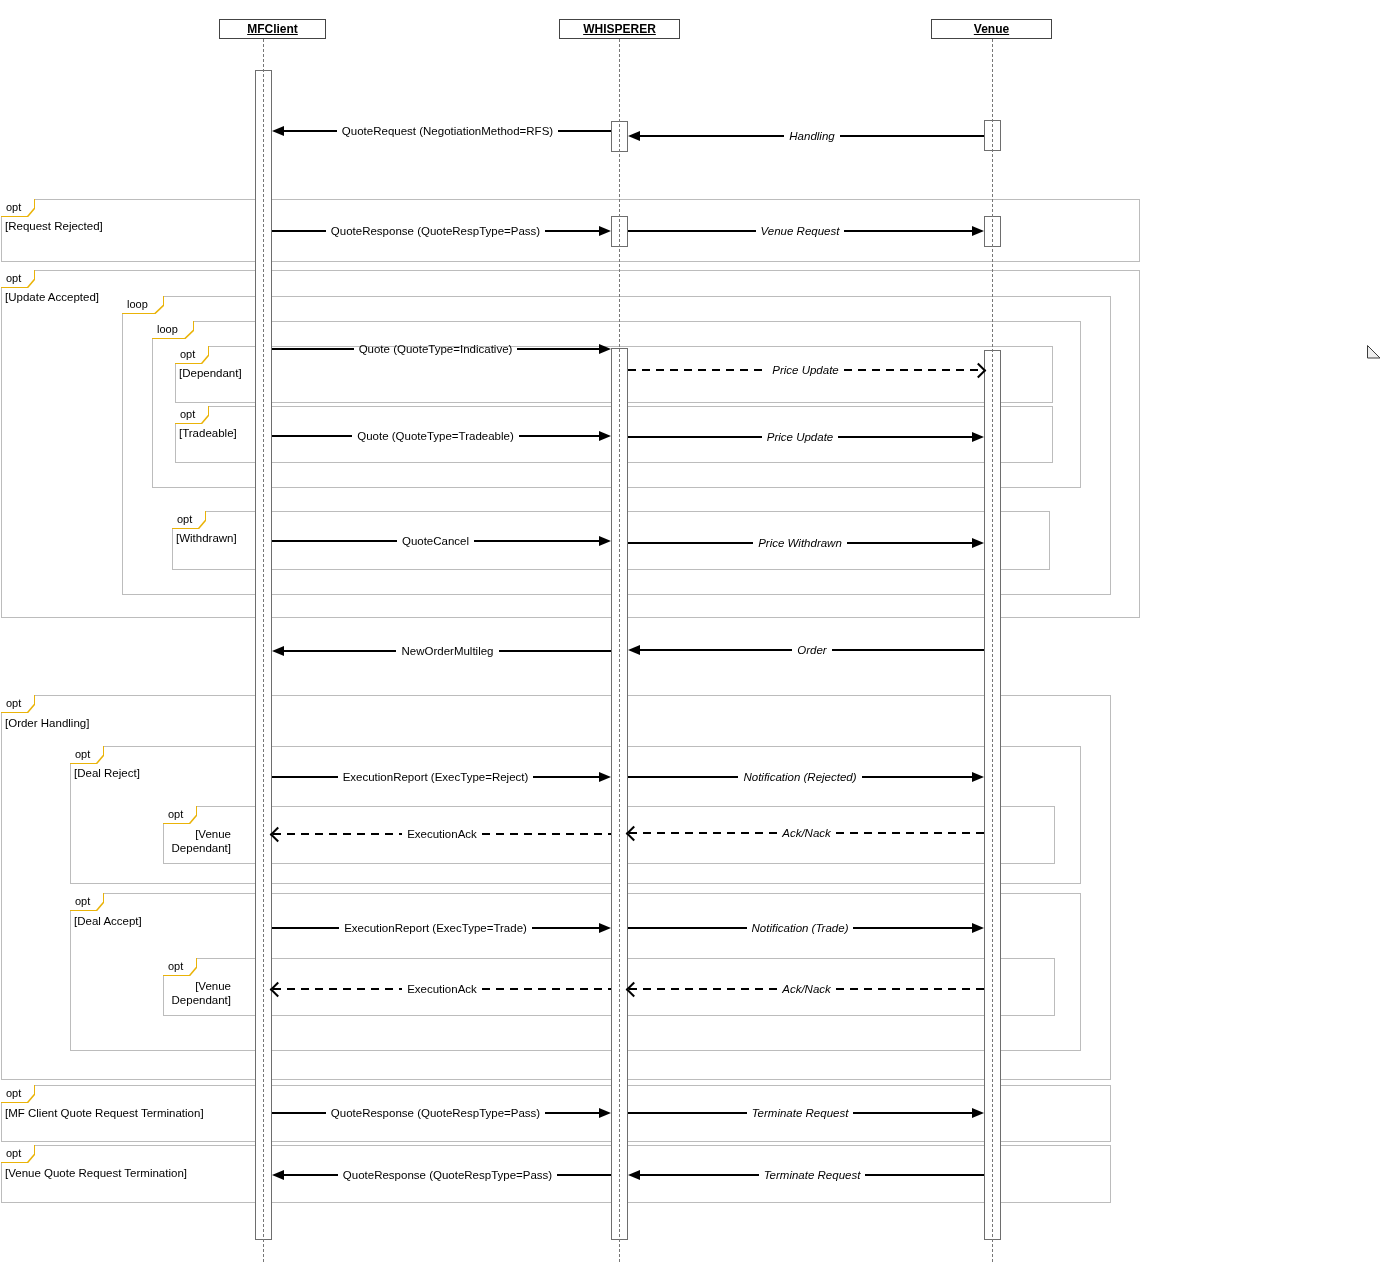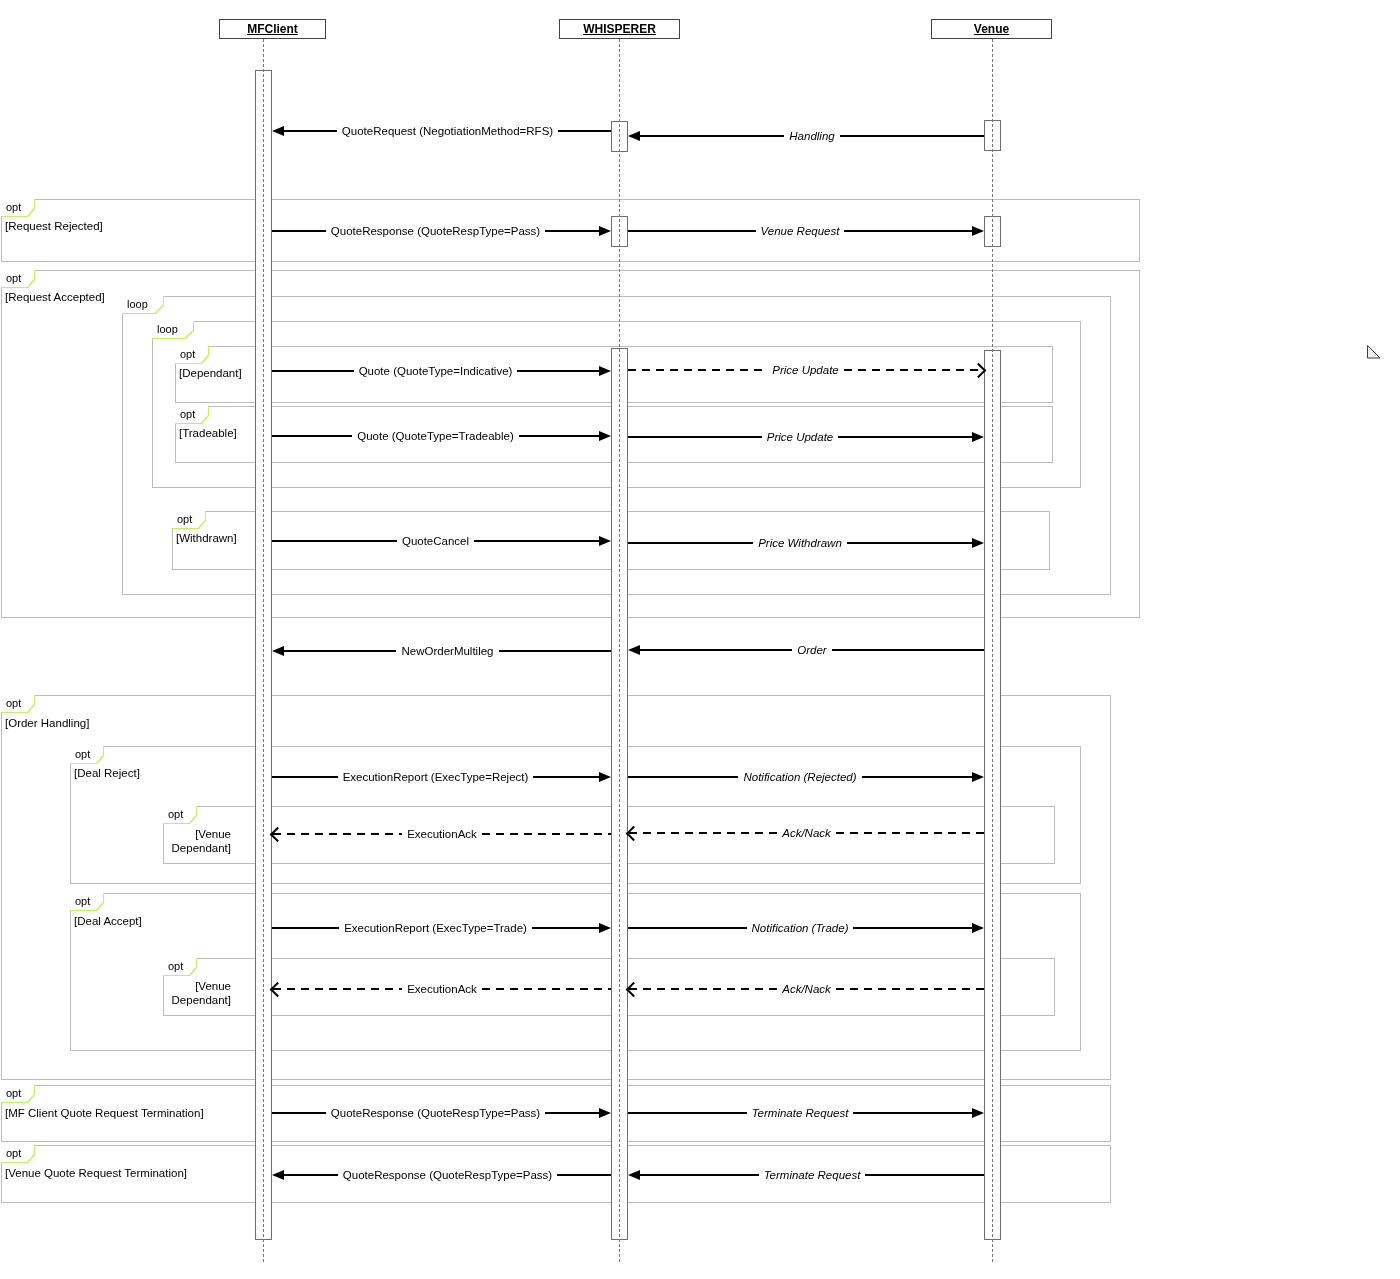--- a/index.html
+++ b/index.html
@@ -13,21 +13,21 @@
 
   
   .life{position:absolute;top:39px;height:1223px;width:0;border-left:1px dashed #777;z-index:3;}
 
   
   .act{position:absolute;width:17px;box-sizing:border-box;background:#fff;
     border:1.5px solid #6e6e6e;z-index:2;}
 
   
   .frame{position:absolute;box-sizing:border-box;border:1px solid #bcbcbc;z-index:1;}
-  .tab{position:absolute;height:18px;background:#bef264;z-index:5;
+  .tab{position:absolute;height:18px;background:#eab308;z-index:5;
     clip-path:polygon(0 0,100% 0,100% 55%,80% 100%,0 100%);}
   .tab .in{position:absolute;left:0;top:0;right:1px;bottom:1px;background:#fff;
     clip-path:polygon(0 0,100% 0,100% 52%,79% 100%,0 100%);
     display:flex;align-items:center;}
   .tab .in span{font-size:11px;padding-left:5px;line-height:11px;}
   .guard{position:absolute;font-size:11.5px;line-height:14px;z-index:5;white-space:nowrap;text-align:right;}
   .guard.wrap{white-space:normal;width:64px;}
 
   
   .msg{position:absolute;display:flex;align-items:center;height:14px;
@@ -139,21 +139,21 @@
         <span>opt</span>
       </div>
     </div>
   <div class="tab" style="left:1px;top:1145px;width:34px">
       <div class="in">
         <span>opt</span>
       </div>
     </div>
 
   <div class="guard" style="left:5px;top:219px">[Request Rejected]</div>
-  <div class="guard" style="left:5px;top:290px">[Request Accepted]</div>
+  <div class="guard" style="left:5px;top:290px">[Update Accepted]</div>
   <div class="guard" style="left:179px;top:366px">[Dependant]</div>
   <div class="guard" style="left:179px;top:426px">[Tradeable]</div>
   <div class="guard" style="left:176px;top:531px">[Withdrawn]</div>
   <div class="guard" style="left:5px;top:716px">[Order Handling]</div>
   <div class="guard" style="left:74px;top:766px">[Deal Reject]</div>
   <div class="guard wrap" style="left:167px;top:827px">[Venue Dependant]</div>
   <div class="guard" style="left:74px;top:914px">[Deal Accept]</div>
   <div class="guard wrap" style="left:167px;top:979px">[Venue Dependant]</div>
   <div class="guard" style="left:5px;top:1106px">[MF Client Quote Request Termination]</div>
   <div class="guard" style="left:5px;top:1166px">[Venue Quote Request Termination]</div>
@@ -199,21 +199,21 @@
       <span class="ln"></span>
       <span class="tri-r"></span>
   </div>
   <div class="msg it" style="left:628px;top:231px;width:356px">
     <span class="ln"></span>
       <span class="lbl">Venue Request</span>
       <span class="ln"></span>
       <span class="tri-r"></span>
   </div>
 
-  <div class="msg" style="left:272px;top:371px;width:339px">
+  <div class="msg" style="left:272px;top:349px;width:339px">
     <span class="ln"></span>
       <span class="lbl">Quote (QuoteType=Indicative)</span>
       <span class="ln"></span>
       <span class="tri-r"></span>
   </div>
   <div class="msg it" style="left:628px;top:370px;width:356px">
     <span class="ln dash"></span>
       <span class="lbl">Price Update</span>
       <span class="ln dash"></span>
       <span class="chev-r"></span>

